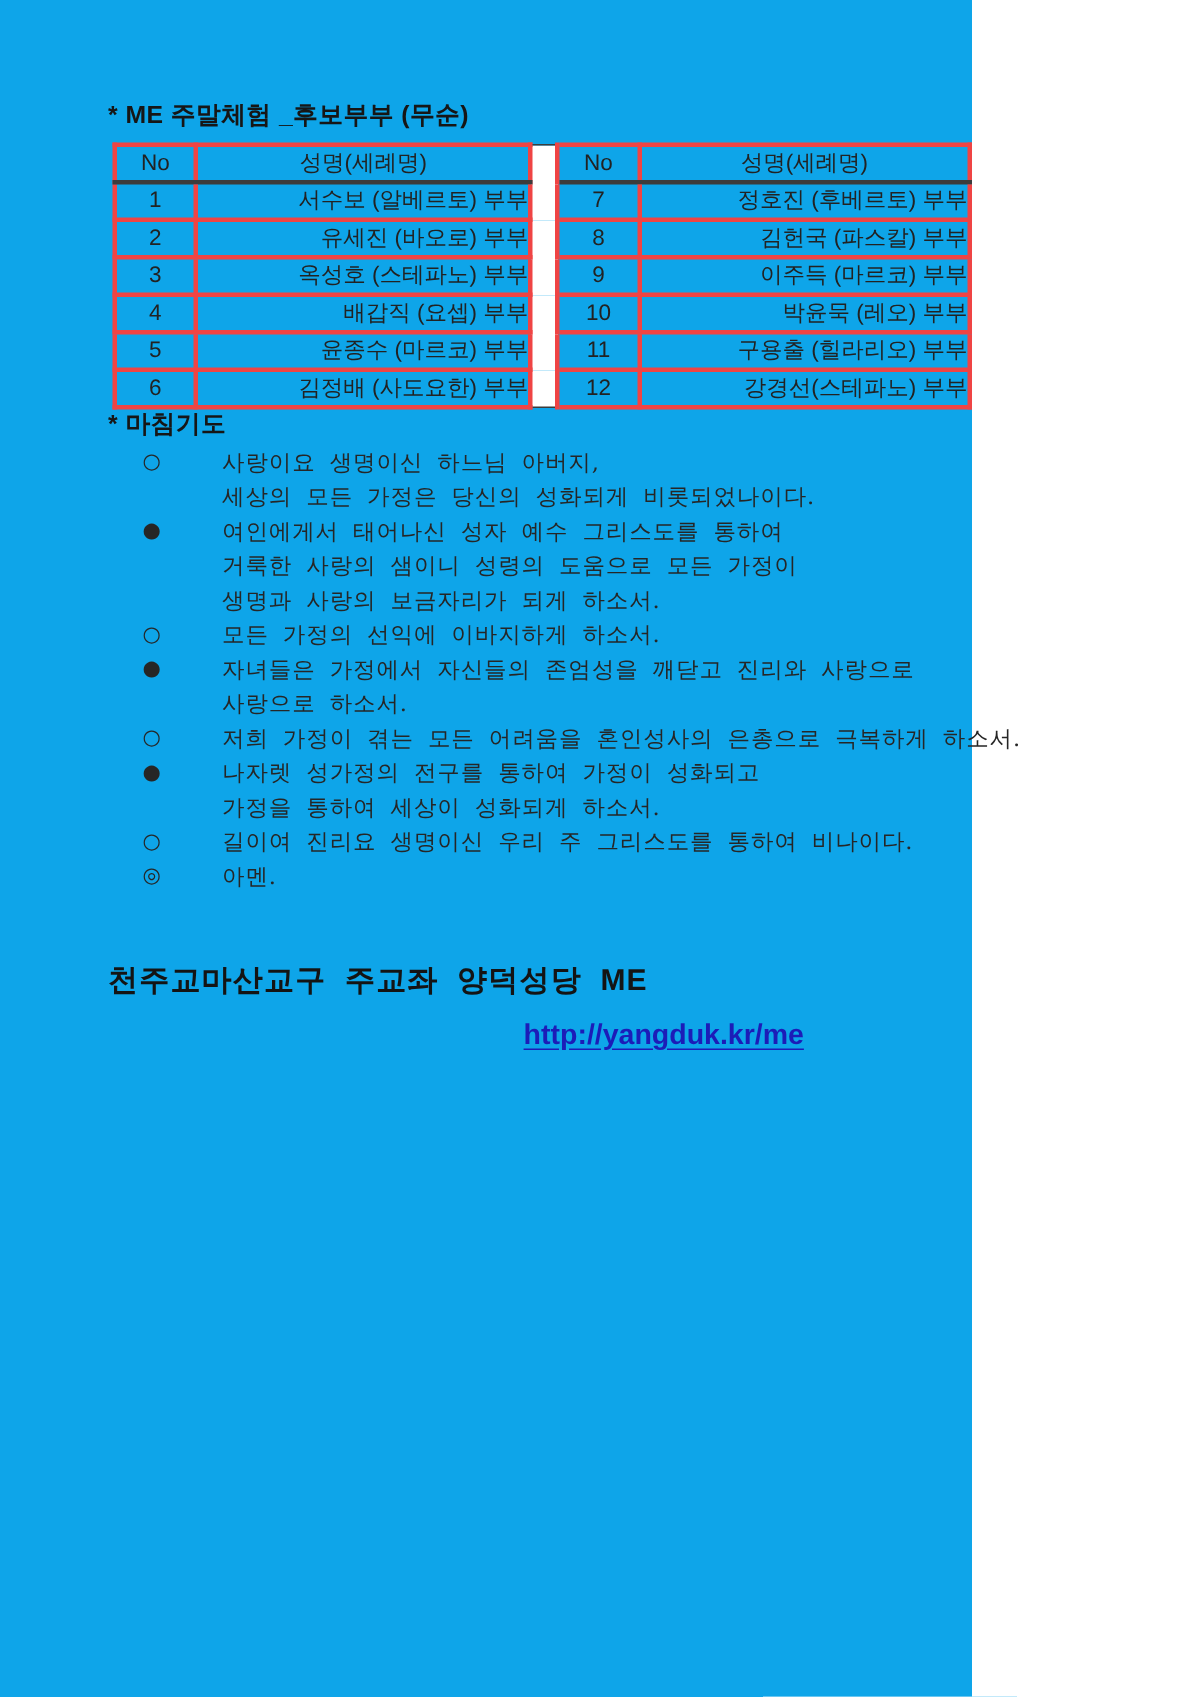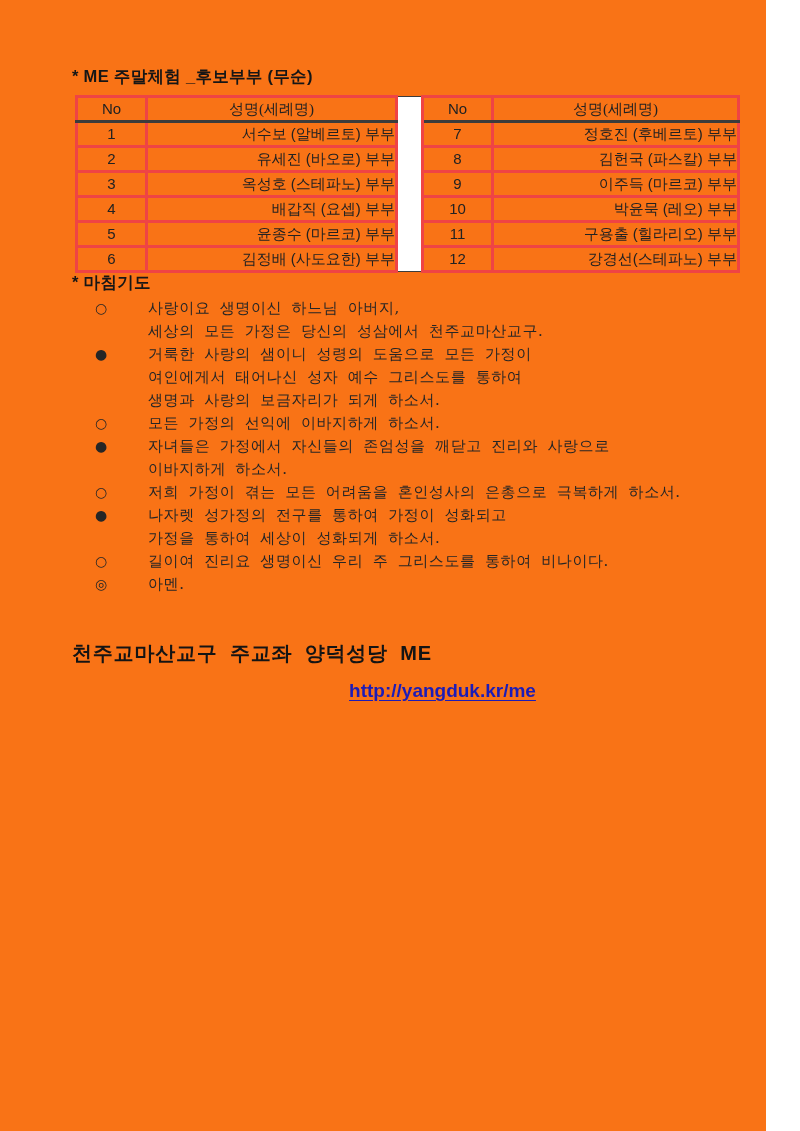--- a/index.html
+++ b/index.html
@@ -4,21 +4,21 @@
 <style>
   * { margin:0; padding:0; box-sizing:border-box; }
   html,body { background:#ffffff; }
   body {
     width:800px; height:1131px;
     font-family:"Liberation Sans", sans-serif;
     color:#1d1d1d;
     position:relative;
     overflow:hidden;
   }
-  .doc { position:relative; width:766px; height:1131px; background:#f97316; }
+  .doc { position:relative; width:648px; height:1131px; background:#0ea5e9; }
 
   
   .section-title {
     position:absolute; left:72px;
     font-size:16.5px; font-weight:bold; letter-spacing:0.3px;
     color:#161616;
     white-space:nowrap;
   }
   #t1 { top:66px; }
   #t2 { top:272px; }
@@ -35,21 +35,21 @@
     font-weight:normal;
     padding:0;
     line-height:22px;
     white-space:nowrap;
   }
   table.couples .c-no   { width:70px;  text-align:center; }
   table.couples .c-no2  { width:70px;  text-align:center; }
   table.couples .c-name { width:250px; }
   table.couples .c-name2{ width:246px; }
   table.couples td.c-name, table.couples td.c-name2 { text-align:right; padding-left:13px; }
-  table.couples th.c-name, table.couples th.c-name2 { text-align:center;font-family:Liberation Serif, serif; }
+  table.couples th.c-name, table.couples th.c-name2 { text-align:center; }
   table.couples tr.hdr th { border-bottom:3px solid #3c3c3c; }
   table.couples .spacer {
     width:26px;
     border-top:none; border-bottom:none;
     background:#fff;
   }
   table.couples tr.hdr .spacer { border-top:1px solid #3c3c3c; border-bottom:none; }
   table.couples tr.last .spacer { border-bottom:1px solid #3c3c3c; }
 
   
@@ -151,45 +151,45 @@
   </table>
 
   <div class="section-title" id="t2">* 마침기도</div>
 
   <div class="prayer-list">
 
     <div class="prayer-item">
       <span class="prayer-bullet">○</span>
       <div class="prayer-lines">
         <div class="prayer-line">사랑이요 생명이신 하느님 아버지,</div>
-        <div class="prayer-line">세상의 모든 가정은 당신의 성삼에서 천주교마산교구.</div>
+        <div class="prayer-line">세상의 모든 가정은 당신의 성화되게 비롯되었나이다.</div>
       </div>
     </div>
 
     <div class="prayer-item">
       <span class="prayer-bullet">●</span>
       <div class="prayer-lines">
+        <div class="prayer-line">여인에게서 태어나신 성자 예수 그리스도를 통하여</div>
         <div class="prayer-line">거룩한 사랑의 샘이니 성령의 도움으로 모든 가정이</div>
-        <div class="prayer-line">여인에게서 태어나신 성자 예수 그리스도를 통하여</div>
         <div class="prayer-line">생명과 사랑의 보금자리가 되게 하소서.</div>
       </div>
     </div>
 
     <div class="prayer-item">
       <span class="prayer-bullet">○</span>
       <div class="prayer-lines">
         <div class="prayer-line">모든 가정의 선익에 이바지하게 하소서.</div>
       </div>
     </div>
 
     <div class="prayer-item">
       <span class="prayer-bullet">●</span>
       <div class="prayer-lines">
         <div class="prayer-line">자녀들은 가정에서 자신들의 존엄성을 깨닫고 진리와 사랑으로</div>
-        <div class="prayer-line">이바지하게 하소서.</div>
+        <div class="prayer-line">사랑으로 하소서.</div>
       </div>
     </div>
 
     <div class="prayer-item">
       <span class="prayer-bullet">○</span>
       <div class="prayer-lines">
         <div class="prayer-line">저희 가정이 겪는 모든 어려움을 혼인성사의 은총으로 극복하게 하소서.</div>
       </div>
     </div>
 

